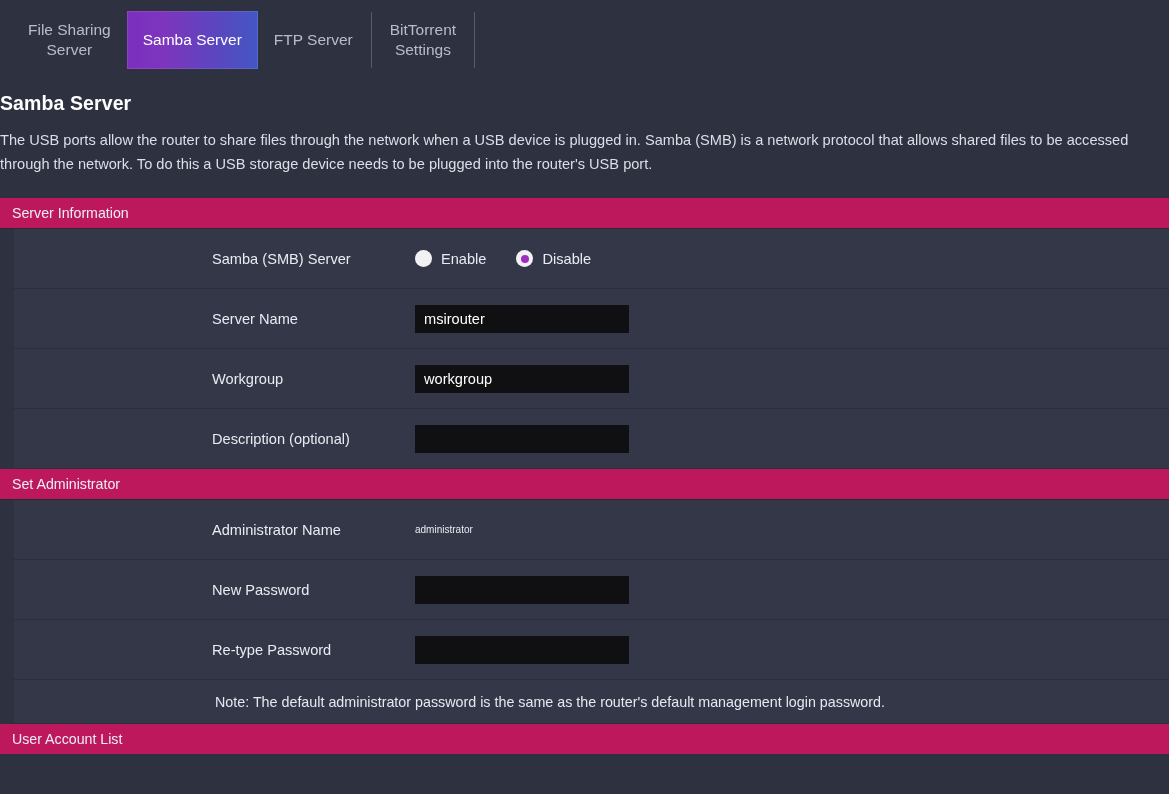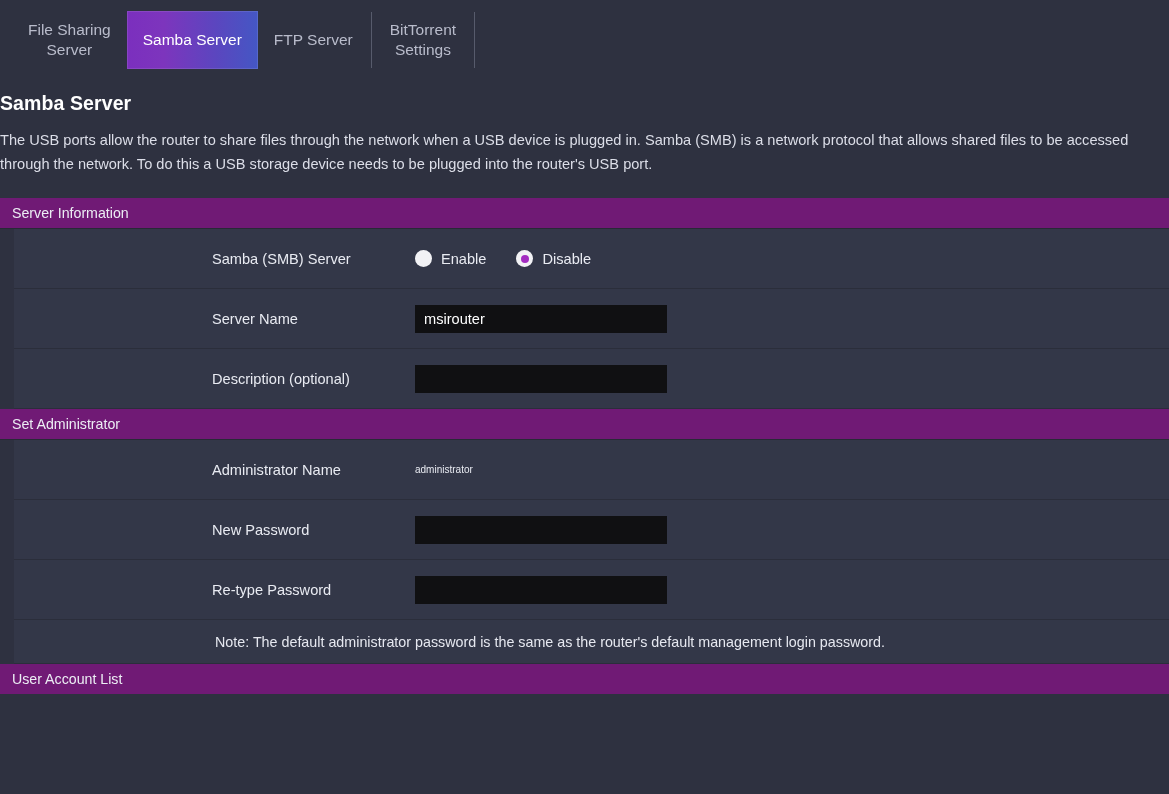--- a/index.html
+++ b/index.html
@@ -65,21 +65,21 @@
   .page-desc {
     font-size: 14.6px;
     line-height: 1.62;
     color: #dcdee8;
     margin: 14px 0 0 -6px;
     width: 1178px;
   }
 
   
   .section-head {
-    background: #701a75;
+    background: #be185d;
     height: 30px;
     display: flex;
     align-items: center;
     padding-left: 12px;
     font-size: 14.2px;
     color: #eceef4;
     box-sizing: border-box;
   }
   .rows {
     border-top: 1px solid #272a36;
@@ -99,21 +99,21 @@
     font-size: 14.6px;
     color: #e9ebf2;
   }
   .row-value {
     font-size: 10px;
     color: #e9ebf2;
   }
 
   
   .text-input {
-    width: 252px;
+    width: 214px;
     height: 28px;
     background: #101012;
     border: none;
     outline: none;
     color: #ffffff;
     font-size: 14.6px;
     font-family: "Liberation Sans", sans-serif;
     padding: 0 9px;
     box-sizing: border-box;
   }
@@ -199,20 +199,24 @@
         <span class="radio-label">Disable</span>
       </div>
     </div>
   </div>
 
   <div class="row">
     <div class="row-label">Server Name</div>
     <input class="text-input" type="text" value="msirouter" style="">
   </div>
 
+  <div class="row">
+    <div class="row-label">Workgroup</div>
+    <input class="text-input" type="text" value="workgroup" style="">
+  </div>
 
   <div class="row">
     <div class="row-label">Description (optional)</div>
     <input class="text-input" type="text" value="" style="">
   </div>
 </div>
 
 <div class="section-head">
   <span>Set Administrator</span>
 </div>

